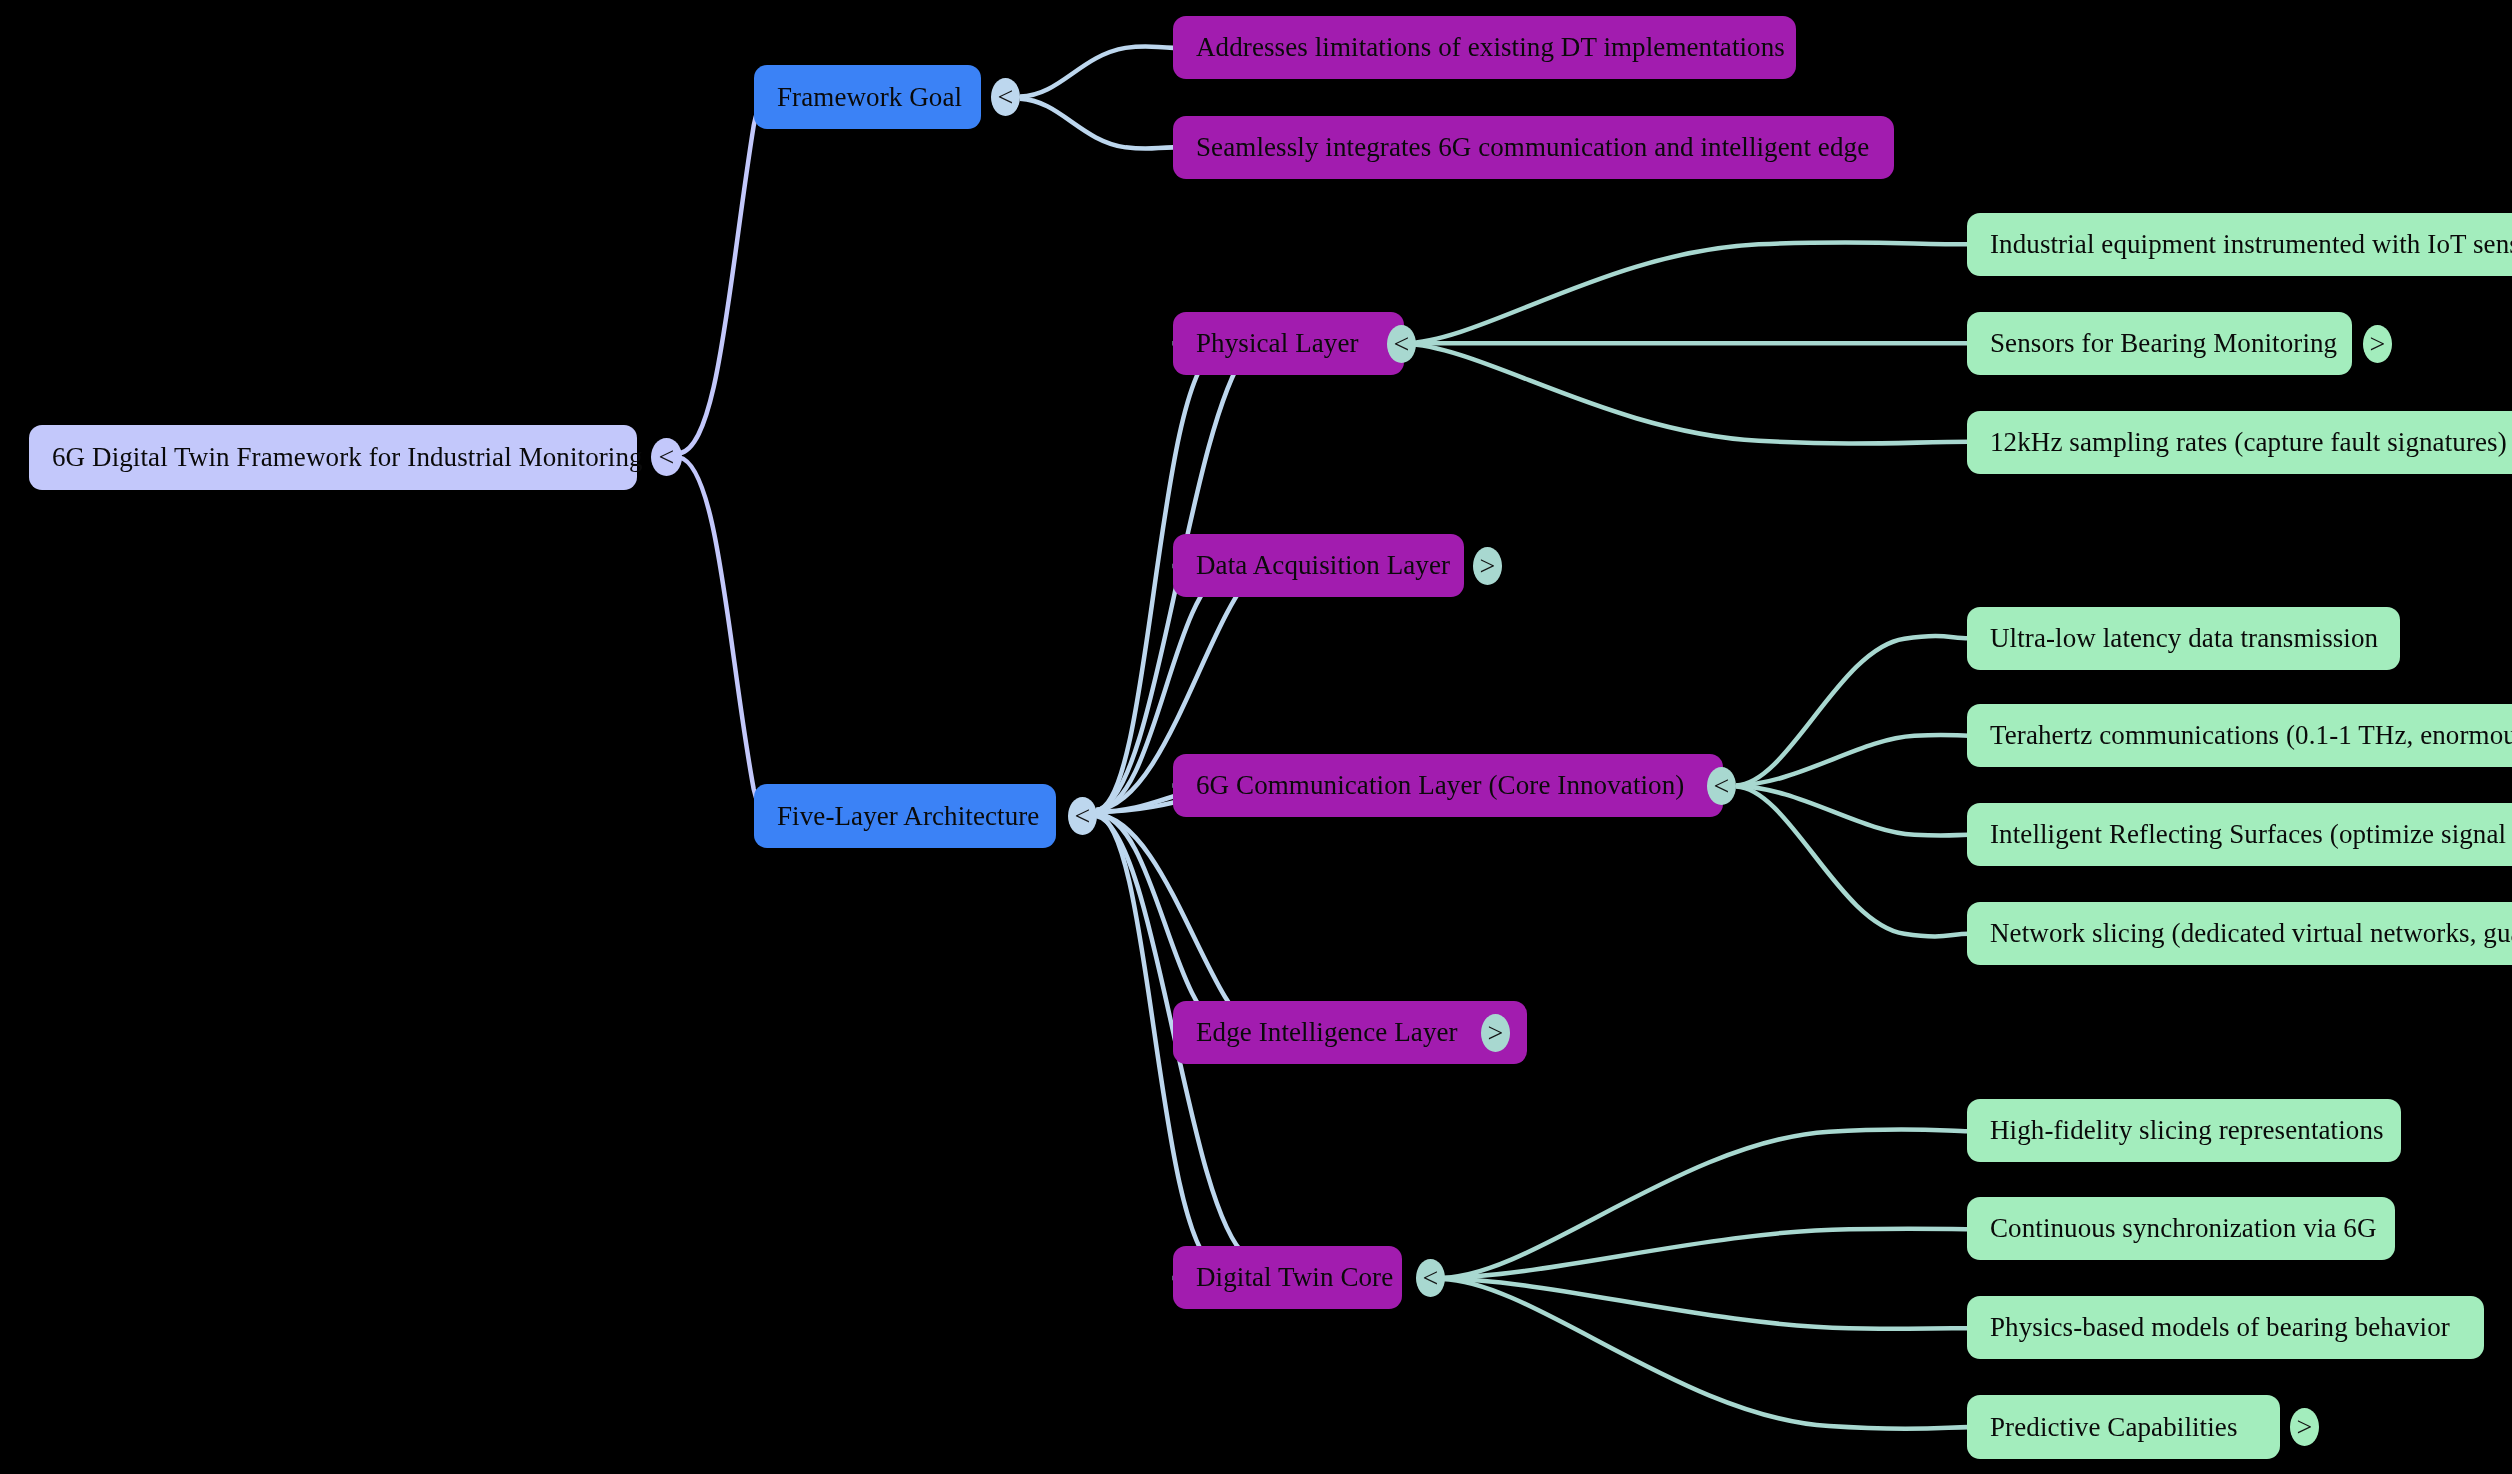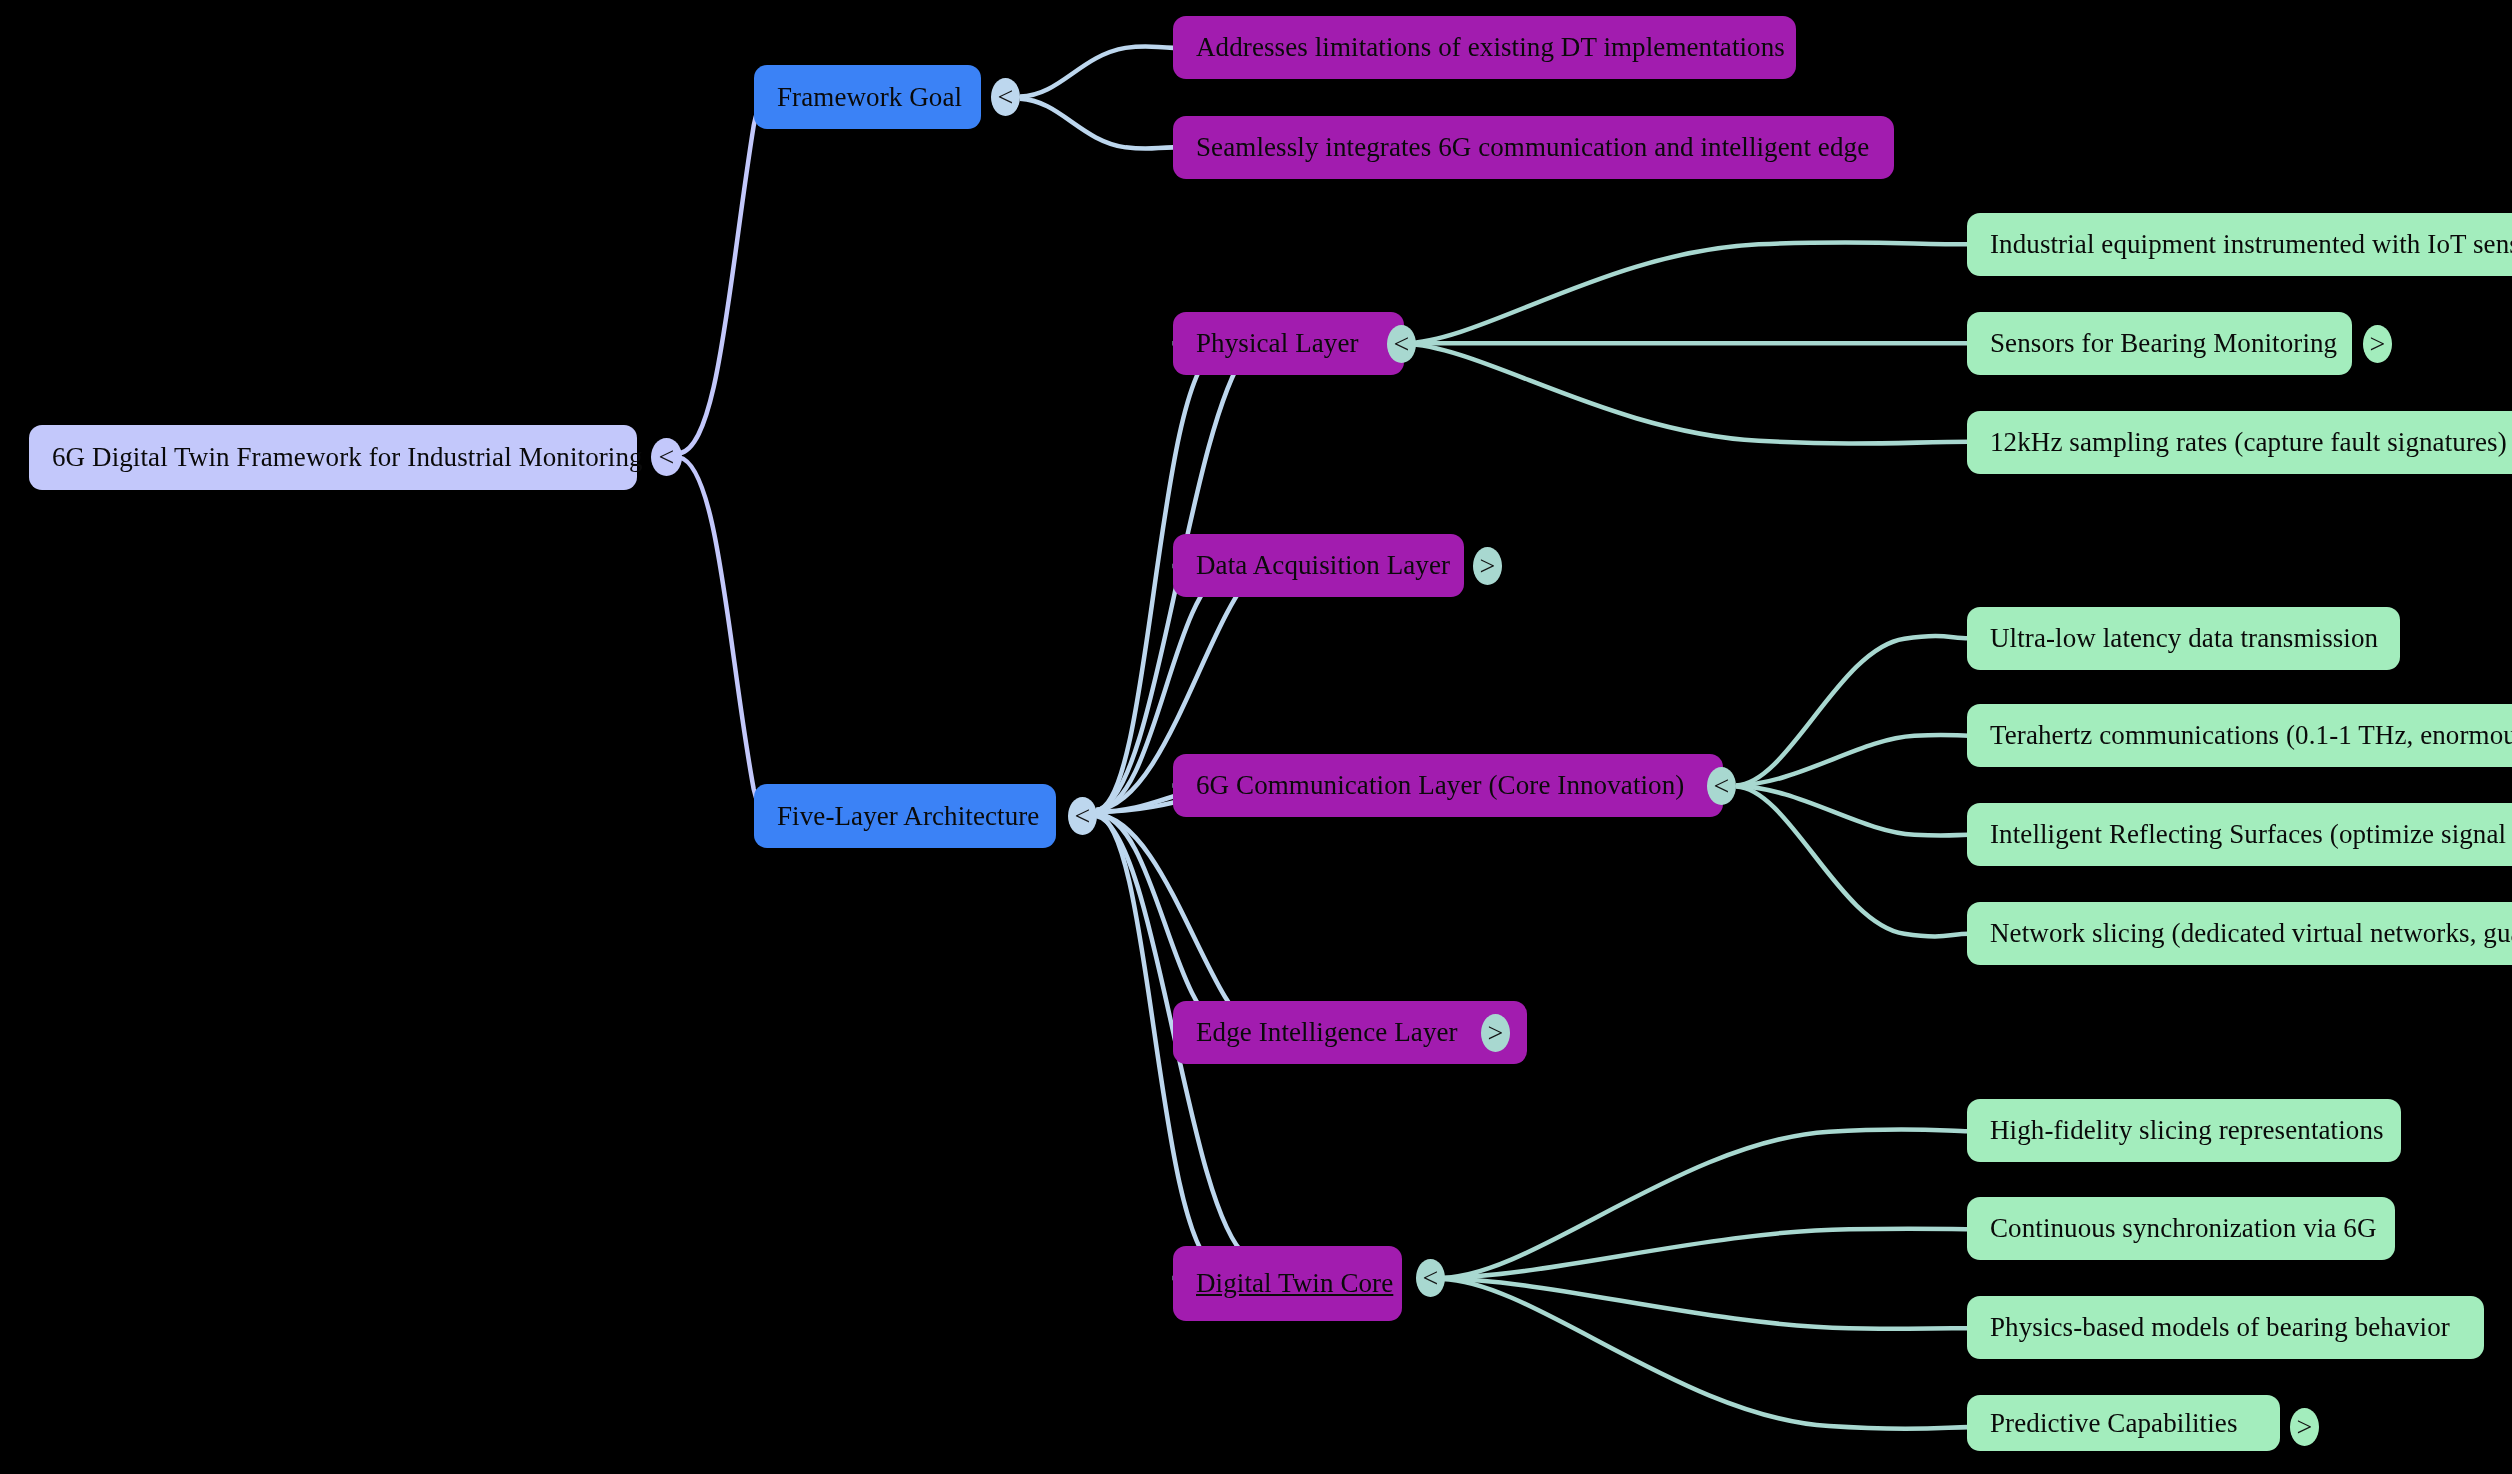--- a/index.html
+++ b/index.html
@@ -131,21 +131,21 @@
   <div class="node lvl3" style="left:1173px;top:754px;width:550px;height:63px;">
     <span class="txt">6G Communication Layer (Core Innovation)</span>
   </div>
   <div class="toggle t-lvl3" style="left:1707px;top:767px;width:29px;height:38px;">&lt;</div>
 
   <div class="node lvl3" style="left:1173px;top:1001px;width:354px;height:63px;">
     <span class="txt">Edge Intelligence Layer</span>
   </div>
   <div class="toggle t-lvl3" style="left:1481px;top:1014px;width:29px;height:38px;">&gt;</div>
 
-  <div class="node lvl3" style="left:1173px;top:1246px;width:229px;height:75px;text-decoration:underline;">
+  <div class="node lvl3" style="left:1173px;top:1246px;width:229px;height:63px;">
     <span class="txt">Digital Twin Core</span>
   </div>
   <div class="toggle t-lvl3" style="left:1416px;top:1259px;width:29px;height:38px;">&lt;</div>
 
   <div class="node lvl4" style="left:1967px;top:213px;width:609px;height:63px;">
     <span class="txt">Industrial equipment instrumented with IoT sensors</span>
   </div>
   <div class="node lvl4" style="left:1967px;top:312px;width:385px;height:63px;">
     <span class="txt">Sensors for Bearing Monitoring</span>
   </div>
@@ -169,19 +169,19 @@
 
   <div class="node lvl4" style="left:1967px;top:1099px;width:434px;height:63px;">
     <span class="txt">High-fidelity slicing representations</span>
   </div>
   <div class="node lvl4" style="left:1967px;top:1197px;width:428px;height:63px;">
     <span class="txt">Continuous synchronization via 6G</span>
   </div>
   <div class="node lvl4" style="left:1967px;top:1296px;width:517px;height:63px;">
     <span class="txt">Physics-based models of bearing behavior</span>
   </div>
-  <div class="node lvl4" style="left:1967px;top:1395px;width:313px;height:56px;font-family:Liberation Serif, serif;">
+  <div class="node lvl4" style="left:1967px;top:1395px;width:313px;height:64px;font-family:Liberation Serif, serif;">
     <span class="txt">Predictive Capabilities</span>
   </div>
   <div class="toggle t-lvl4" style="left:2290px;top:1408px;width:29px;height:38px;">&gt;</div>
 
 </div>
 
 
 </body></html>

